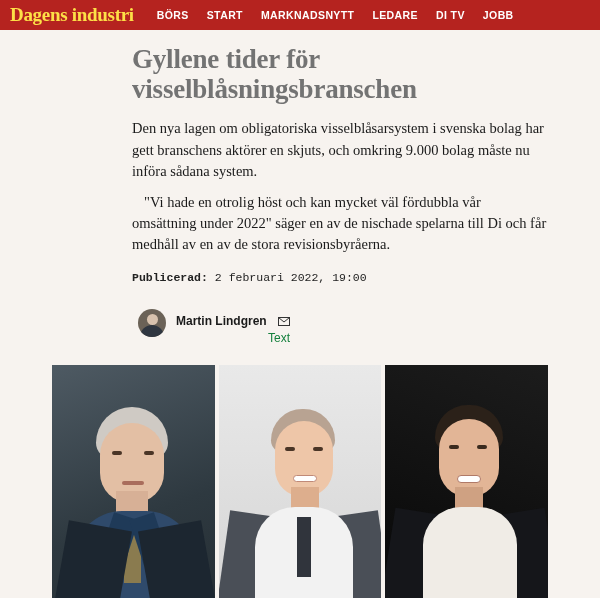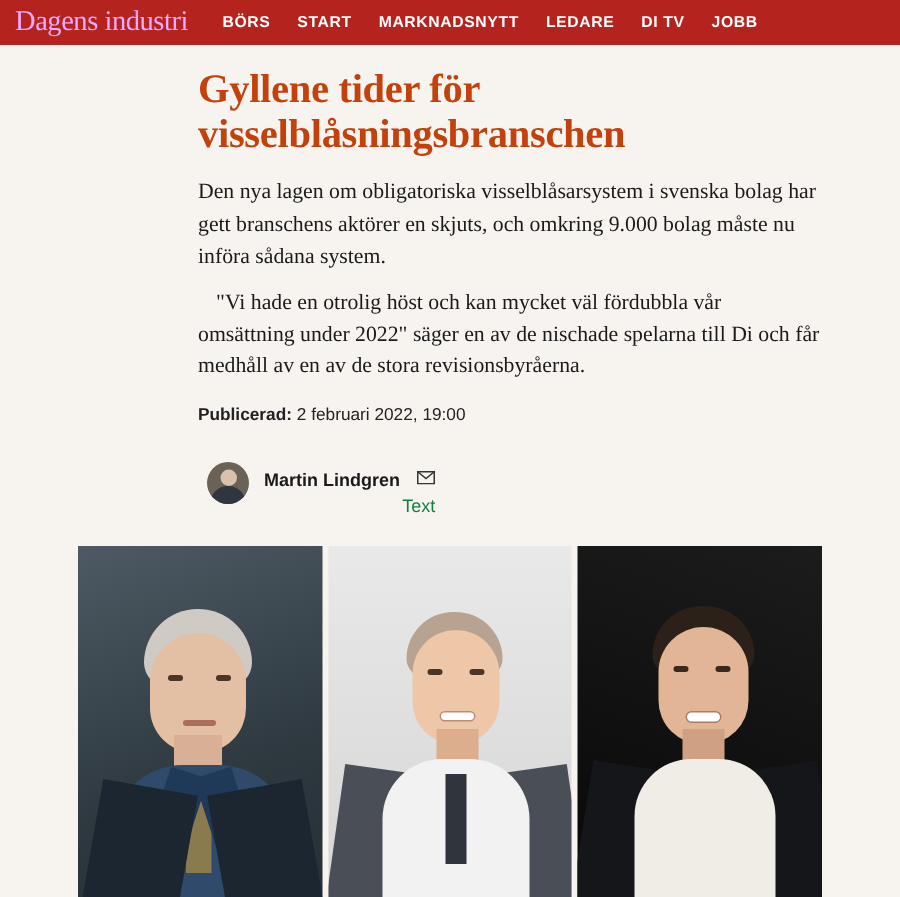--- a/index.html
+++ b/index.html
@@ -18,24 +18,24 @@
     height: 30px;
     background: #b5231f;
     display: flex;
     align-items: center;
     padding: 0 10px;
     color: #ffffff;
     white-space: nowrap;
   }
   .logo {
     font-family: "Liberation Serif", serif;
-    font-weight: normal;
+    font-weight: bold;
     font-size: 19px;
     letter-spacing: -0.3px;
-    color: #f0abfc;
+    color: #fde047;
     padding-right: 14px;
     line-height: 30px;
   }
   .nav {
     display: flex;
     align-items: center;
     gap: 0;
   }
   .nav-item {
     font-size: 10.5px;
@@ -49,40 +49,40 @@
 
   
   .article {
     padding: 14px 52px 0 132px;
   }
   .headline {
     font-family: "Liberation Serif", serif;
     font-weight: bold;
     font-size: 27px;
     line-height: 1.12;
-    color: #c2410c;
+    color: #737373;
     margin: 0 0 14px 0;
     letter-spacing: -0.2px;
   }
   .lead {
     font-family: "Liberation Serif", serif;
     font-weight: normal;
     font-size: 14.5px;
     line-height: 1.46;
     color: #1a1a1a;
     margin: 0 0 10px 0;
   }
   .lead.indent {
     text-indent: 12px;
   }
   .published {
     font-size: 11.5px;
     color: #222222;
     margin: 16px 0 0 0;
-    font-family: Liberation Sans, sans-serif;
+    font-family: Liberation Mono, monospace;
   }
   .published .label {
     font-weight: bold;
   }
 
   
   .byline {
     display: flex;
     align-items: center;
     margin: 14px 0 0 6px;

